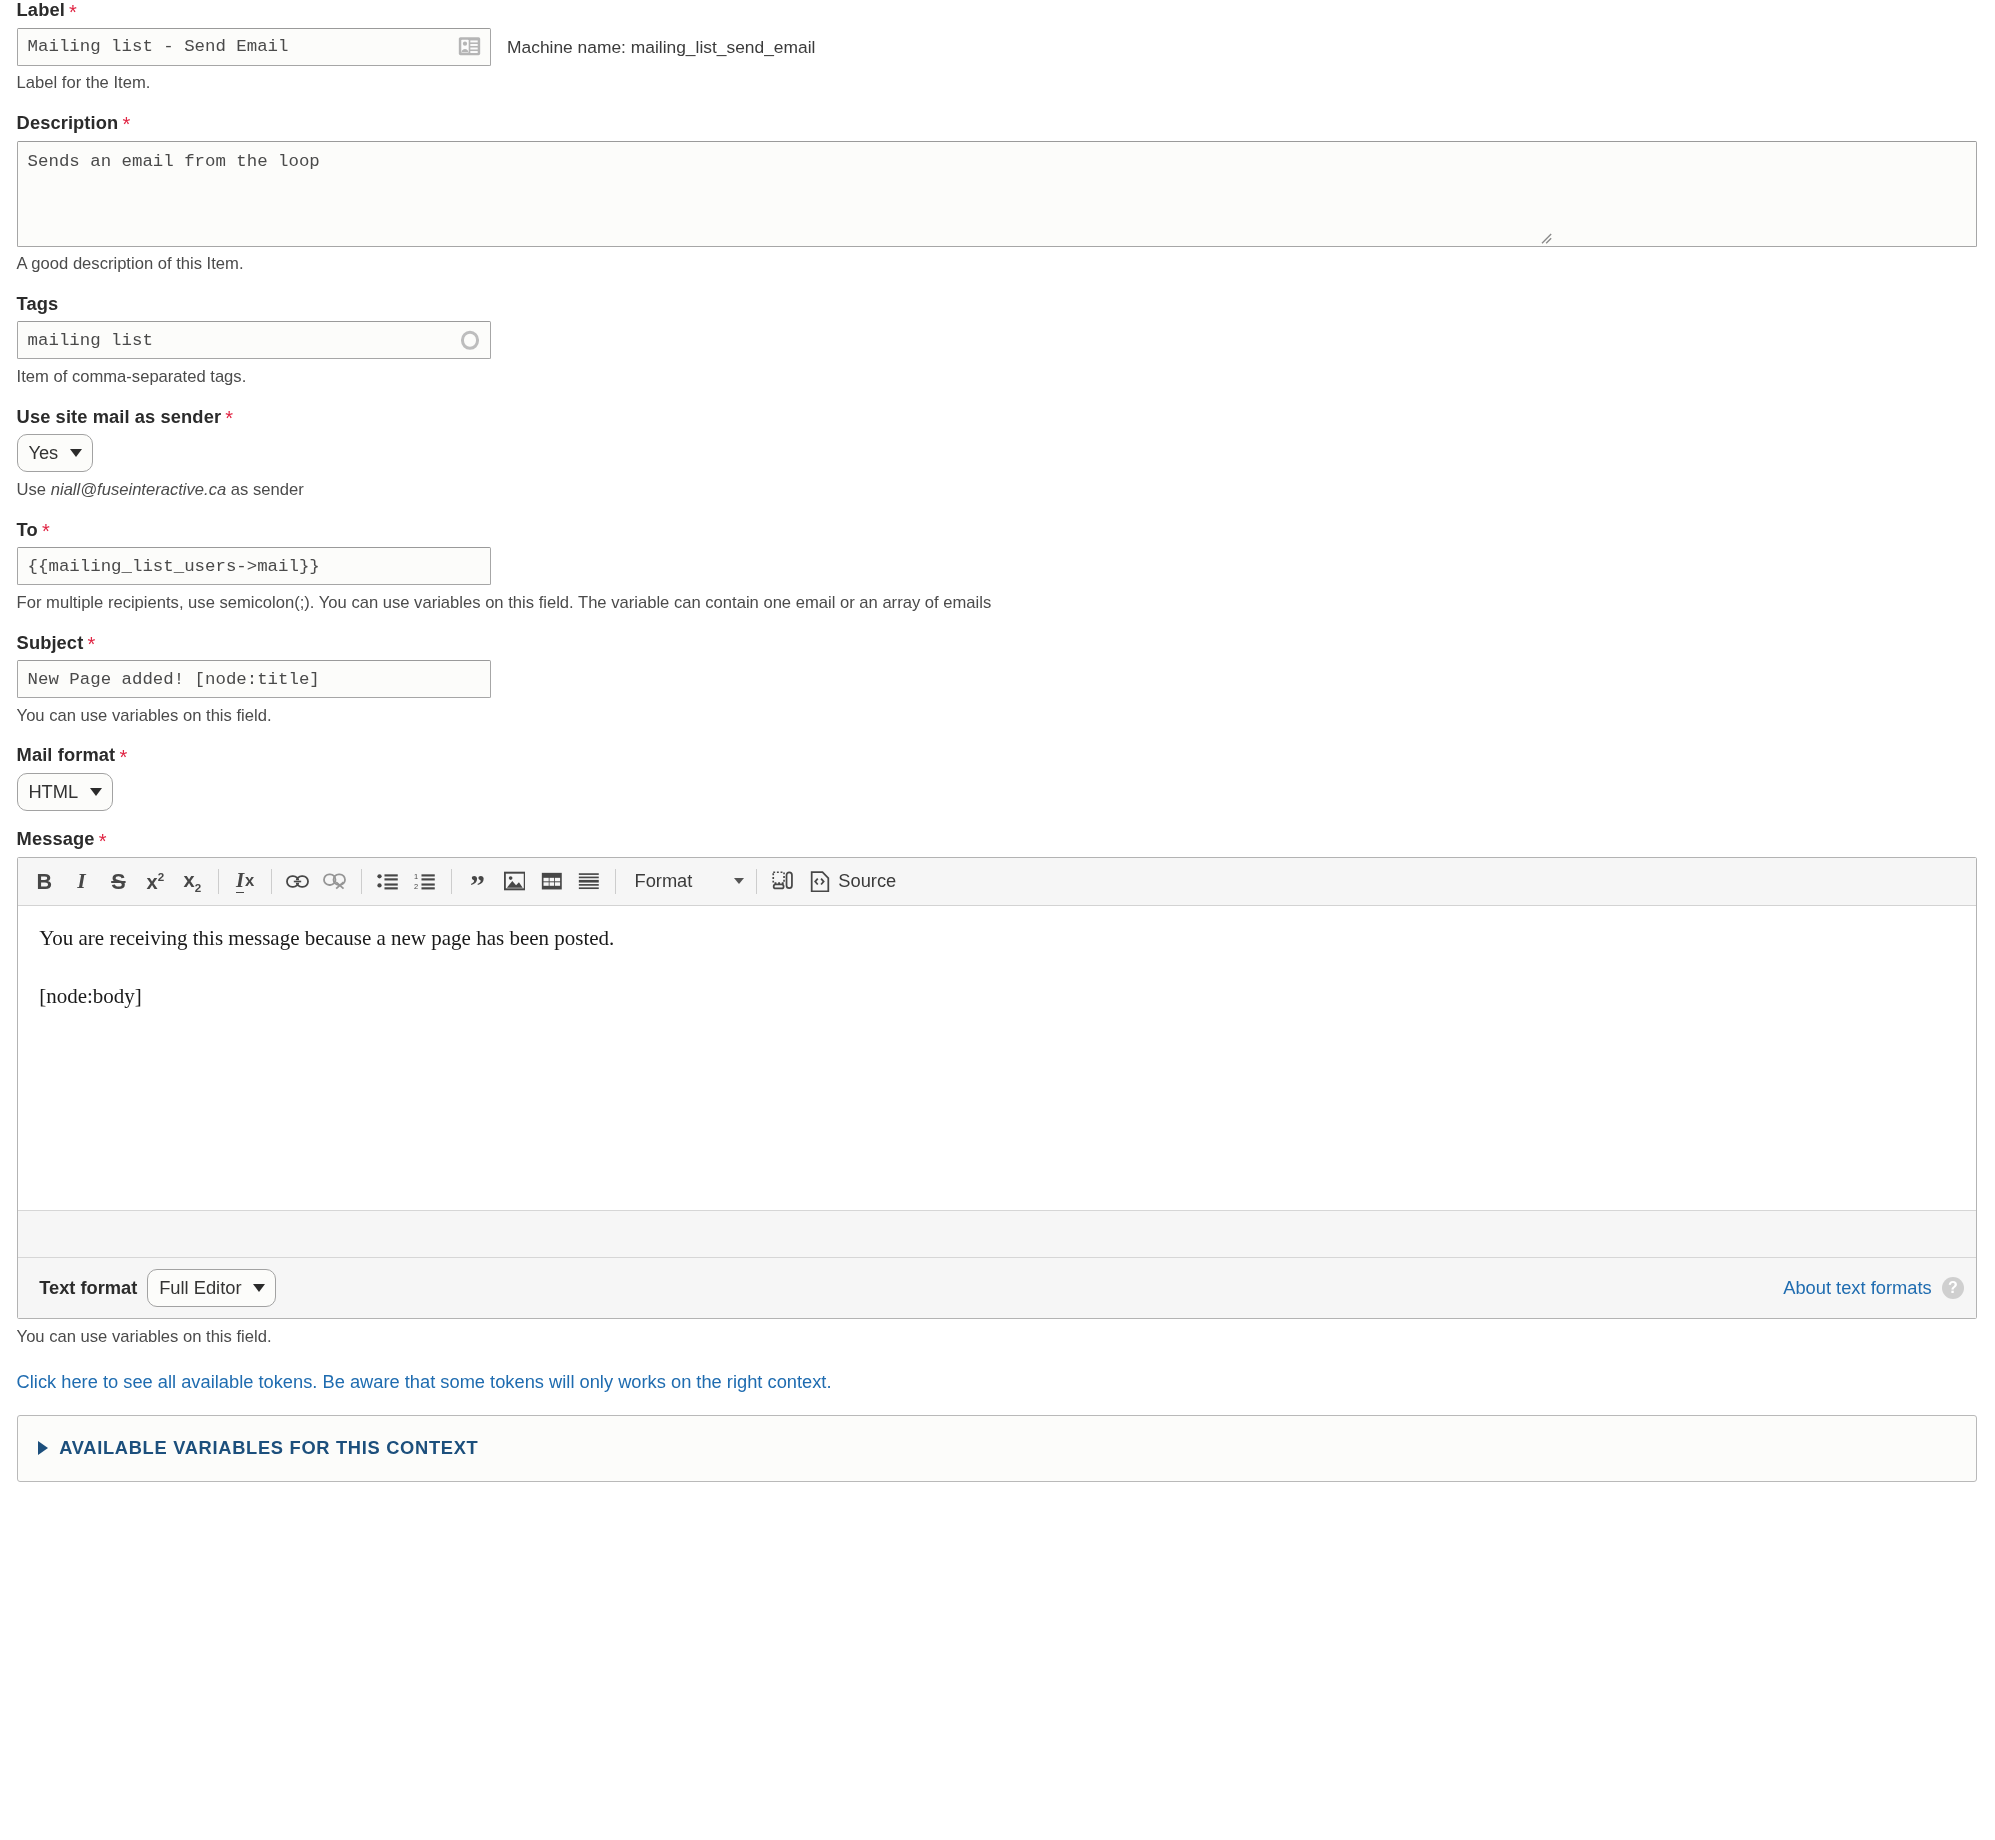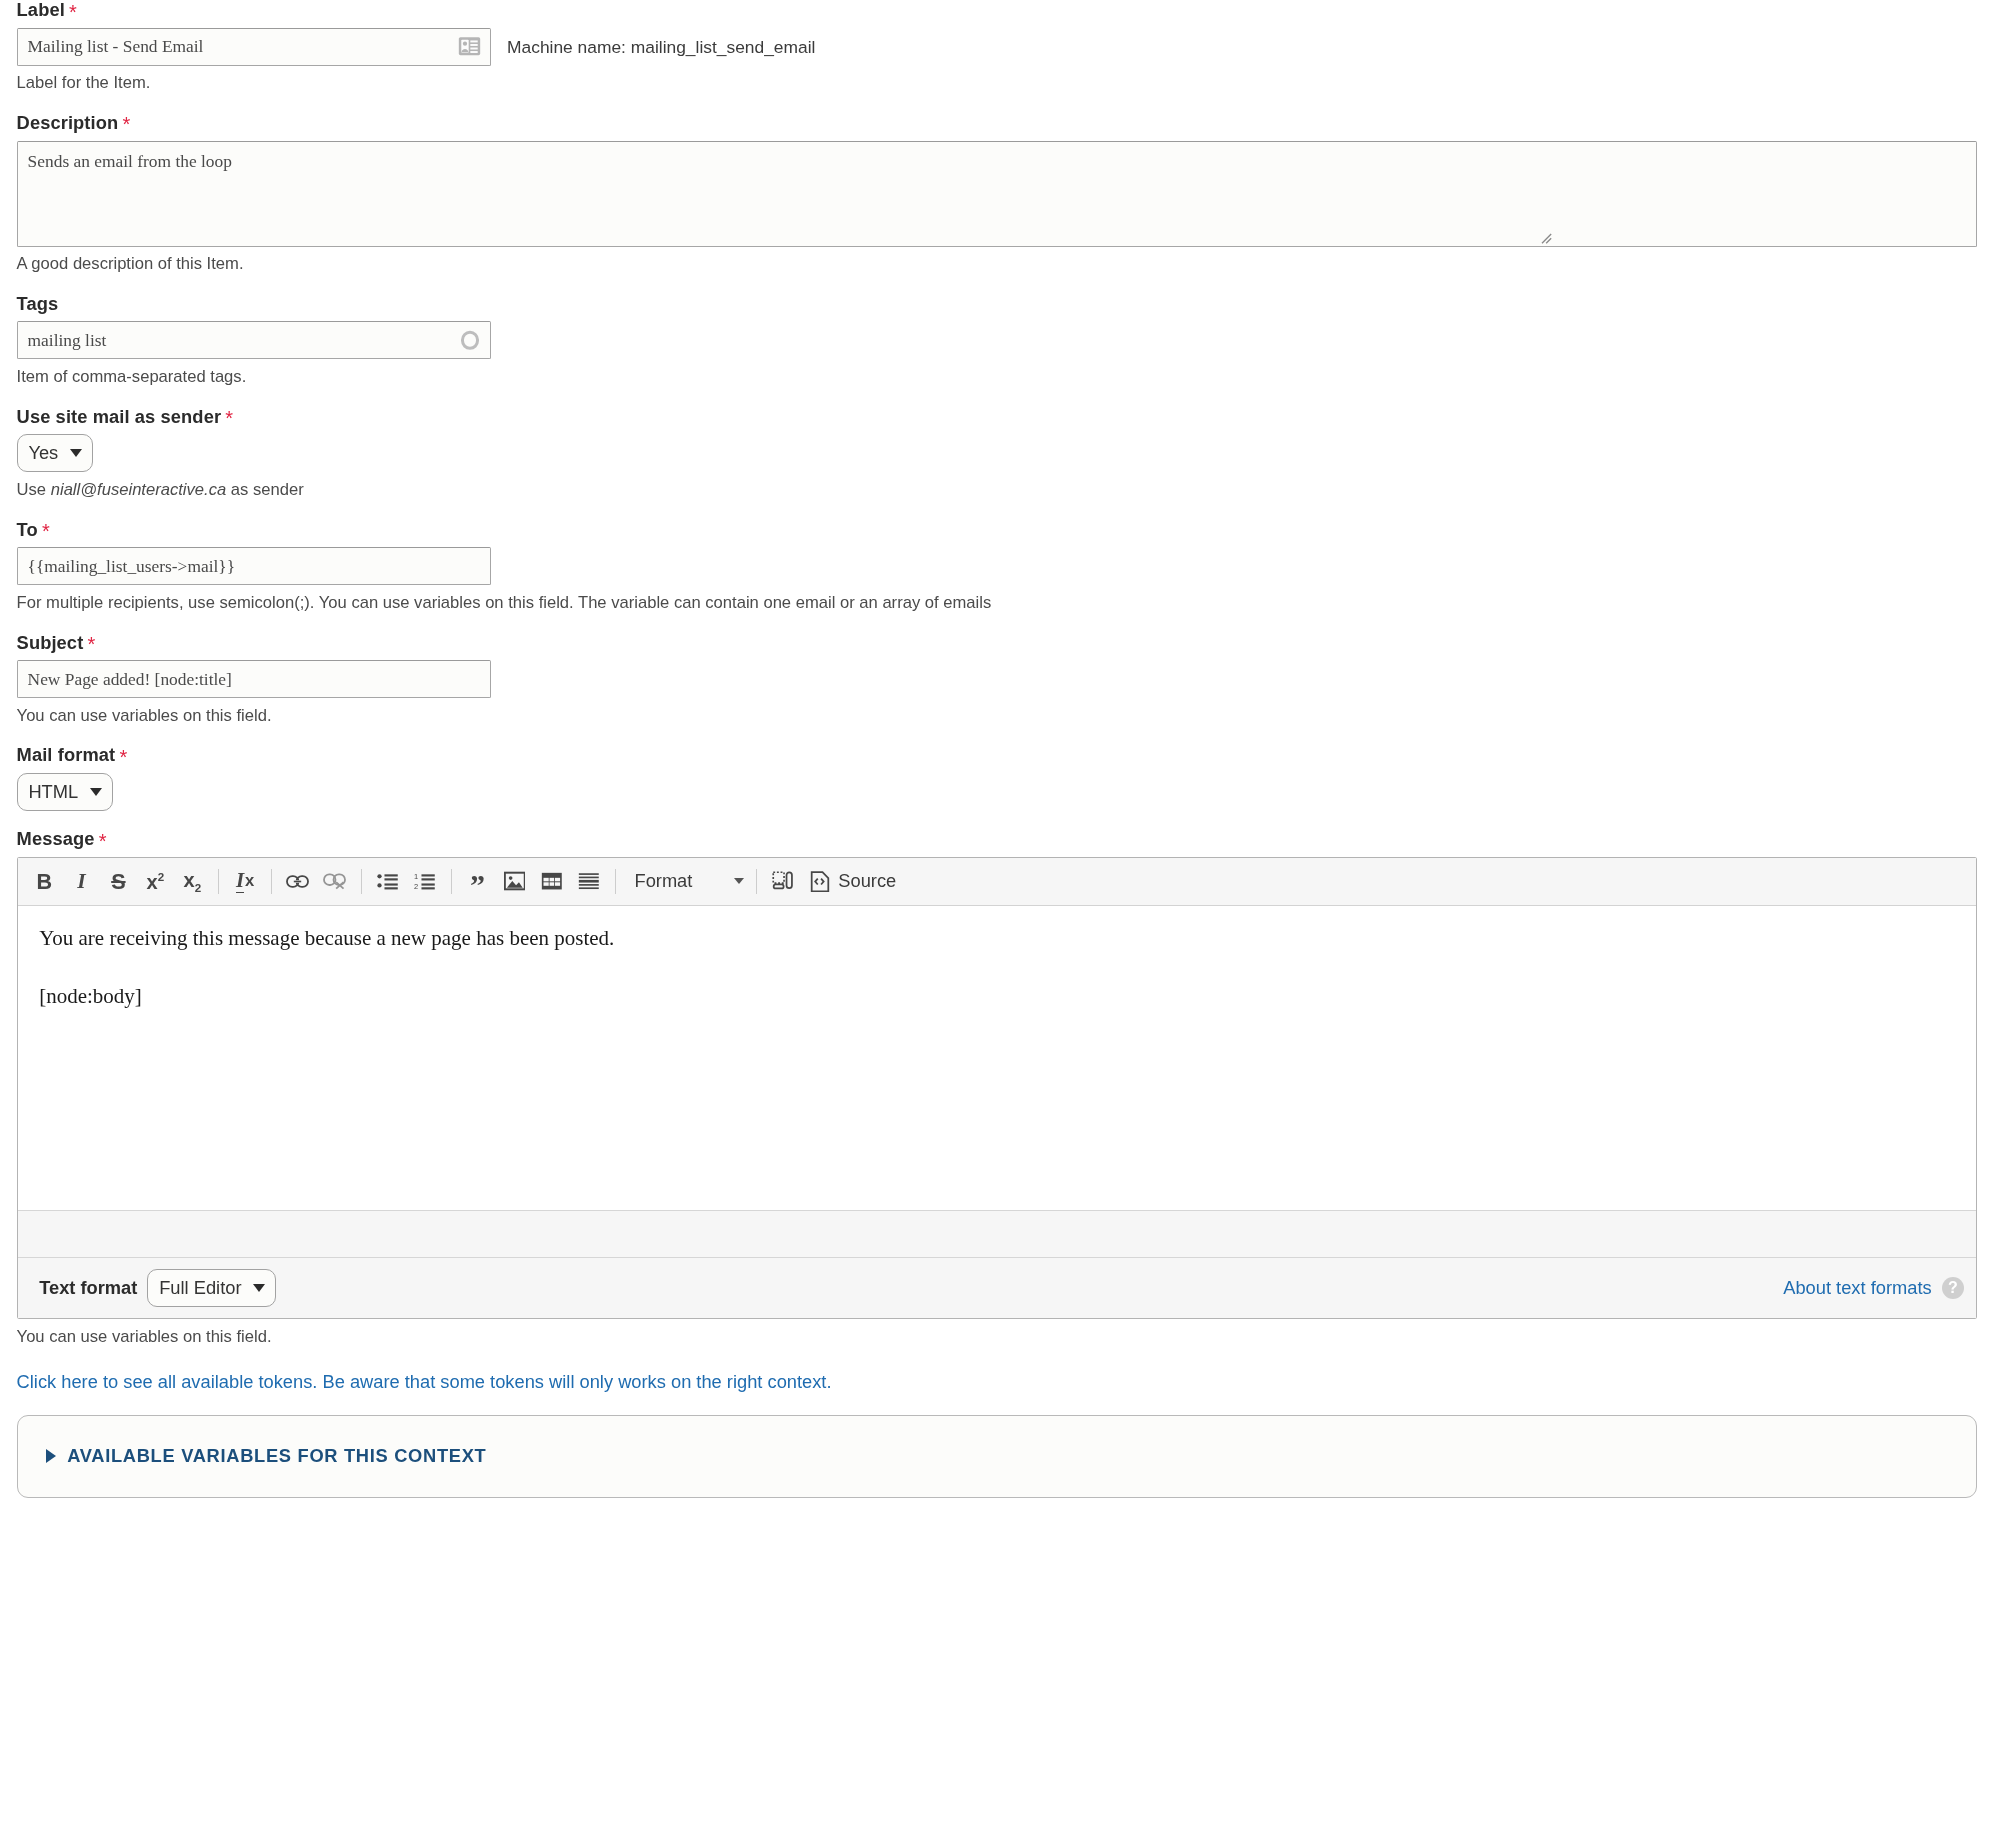--- a/index.html
+++ b/index.html
@@ -45,21 +45,21 @@
   .desc {
     font-size: 16.6px;
     color: #4b4b4b;
     margin: 6.6px 0 0 0;
     line-height: 1.35;
   }
   .desc em { font-style: italic; }
 
   
   .txt {
-    font-family: Liberation Serif, serif;
+    font-family: Liberation Mono, monospace;
     font-size: 17.4px;
     color: #4a4a4a;
     background: #fcfcfa;
     border: 0.8px solid #a6a6a6;
     border-top-color: #9a9a9a;
     border-radius: 1.7px;
     height: 38px;
     padding: 3.3px 10px;
     width: 474px;
     outline: none;
@@ -236,24 +236,24 @@
     display: block;
     color: #1f6cb0;
     font-size: 18.3px;
     margin: 23px 0 21.6px 0;
     text-decoration: none;
     cursor: pointer;
   }
 
   details.vars {
     border: 0.8px solid #b9b9b9;
-    border-radius: 11px;
+    border-radius: 3px;
     background: #fcfcfa;
     width: 1960px;
-    padding: 8px;
+    padding: 0;
   }
   details.vars > summary {
     list-style: none;
     display: flex;
     align-items: center;
     gap: 11.6px;
     padding: 21.6px 21.6px 21.6px 20px;
     cursor: pointer;
     outline: none;
   }

